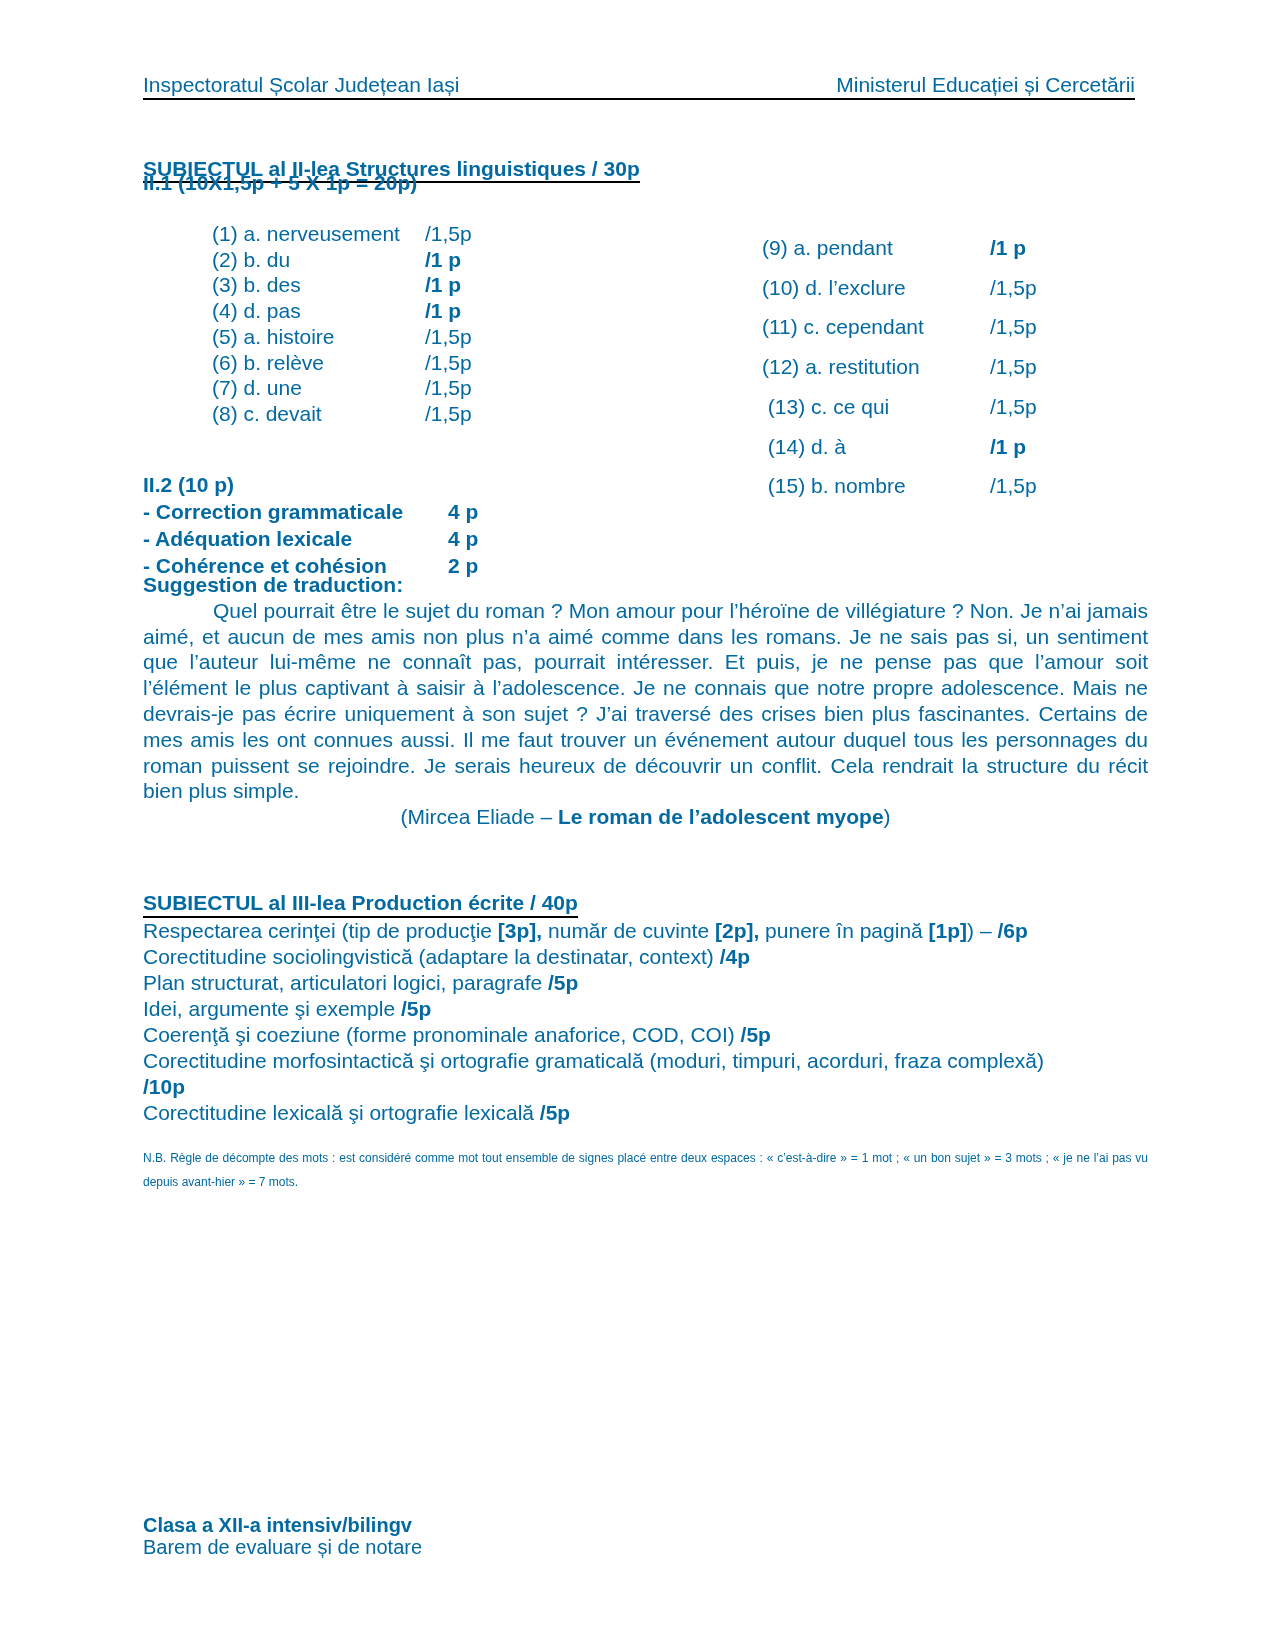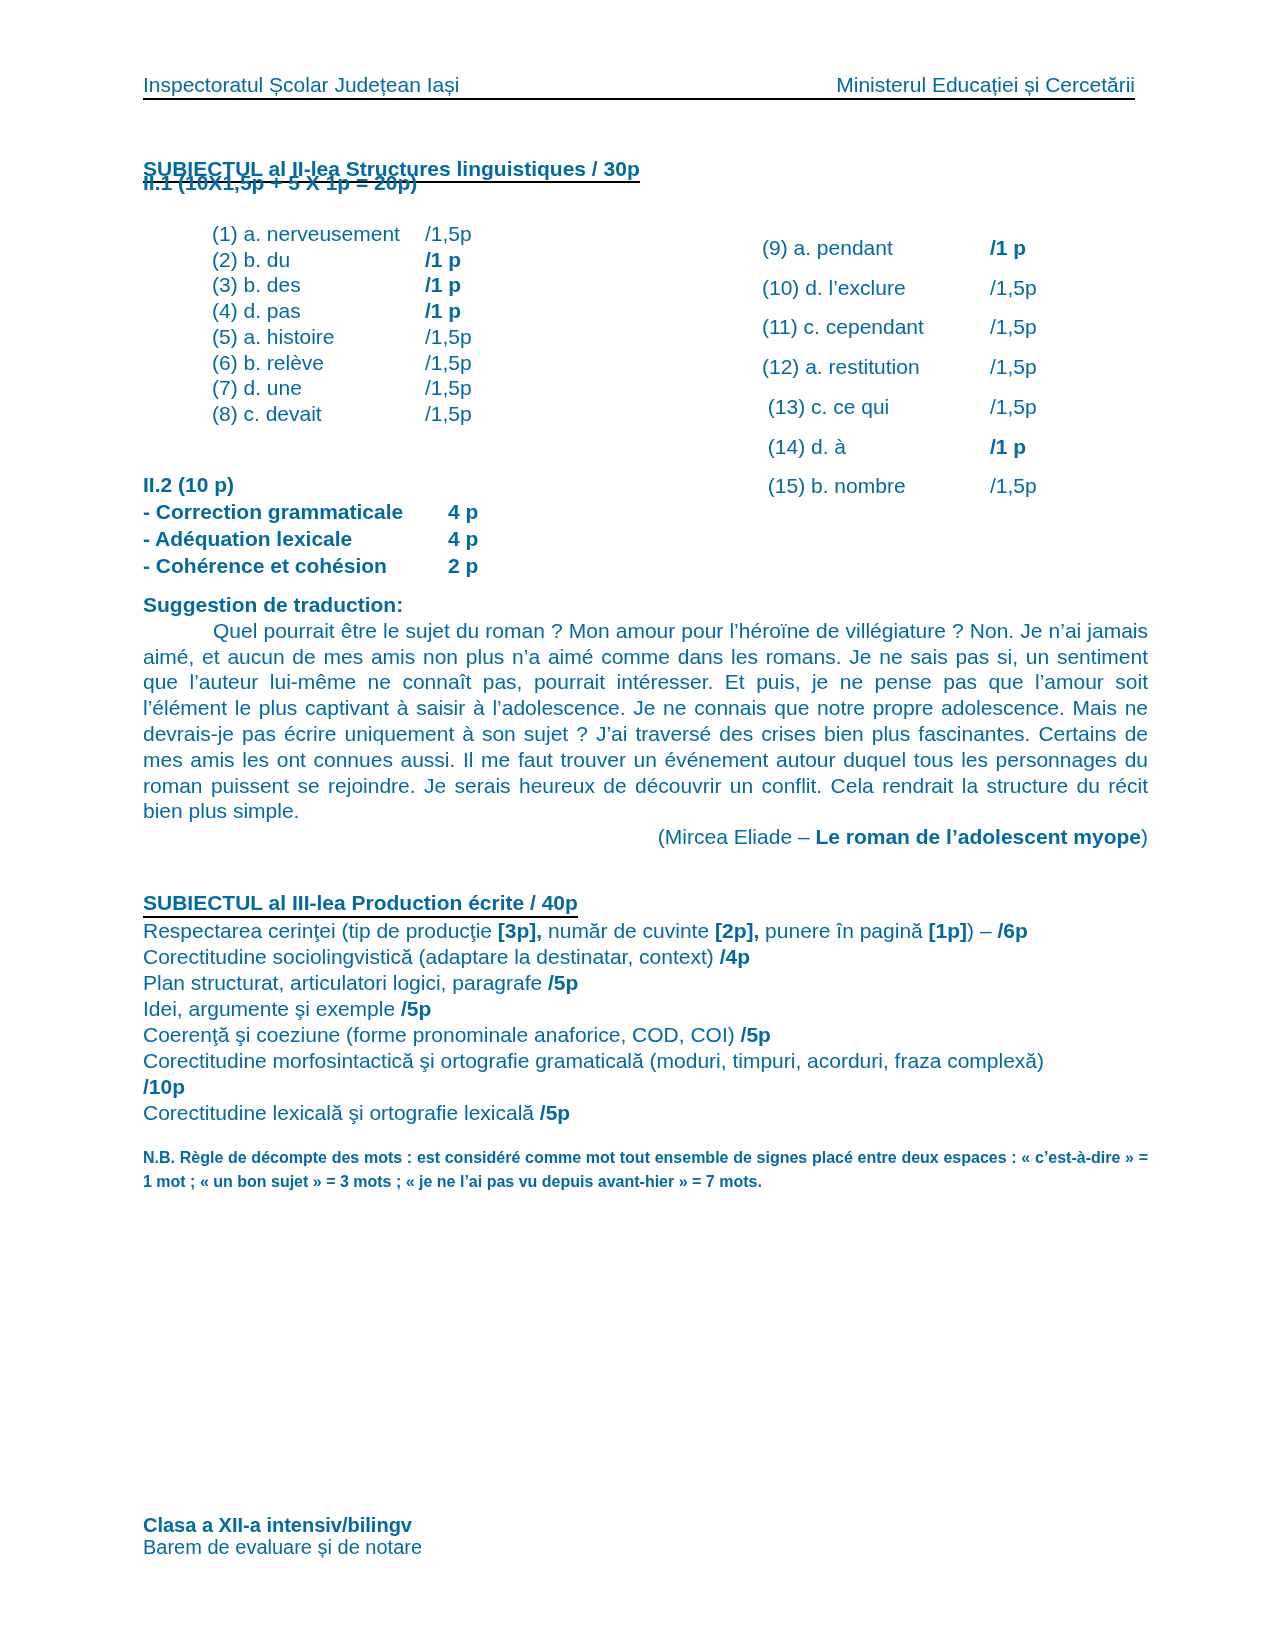--- a/index.html
+++ b/index.html
@@ -38,30 +38,30 @@
   .col .row{display:grid;}
   .col-left .row{grid-template-columns:213px auto;}
   .col-right .row{grid-template-columns:228px auto;margin-top:14px;}
   .col .lbl,.col .pts{white-space:pre;}
 
   
   .ii2{top:471px;line-height:27px;font-weight:bold;}
   .ii2 .row{display:grid;grid-template-columns:305px auto;}
 
   
-  .sugg{top:592px;line-height:25.8px;}
+  .sugg{top:572px;line-height:25.8px;}
   .sugg .para{margin:0;text-align:justify;text-indent:70px;}
-  .attribution{text-align:right;}
+  .attribution{text-align:center;}
 
   
   .s3{top:890px;line-height:26px;}
   .s3 .line{white-space:nowrap;}
 
   
-  .nb{top:1146px;font-size:16px;line-height:24px;font-weight:bold;text-align:justify;}
+  .nb{top:1146px;font-size:12px;line-height:24px;font-weight:normal;text-align:justify;}
 
   
   .page-footer{top:1514px;font-size:20px;line-height:22px;}
 </style>
 </head>
 <body>
 
 <div class="page">
 
   <div class="abs page-header">

